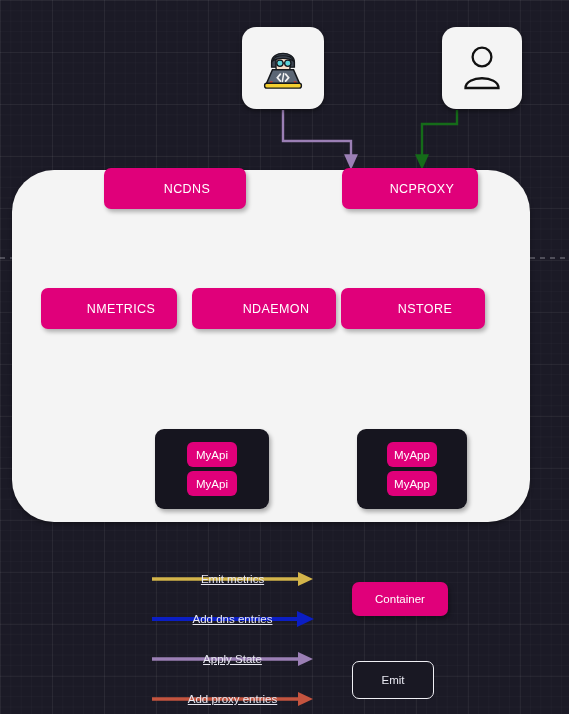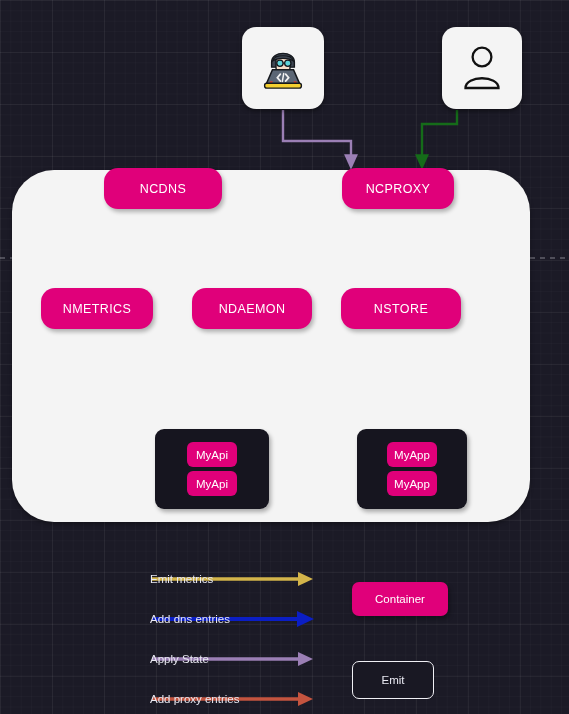--- a/index.html
+++ b/index.html
@@ -50,28 +50,29 @@
     justify-content: center;
   }
   #actor-dev  { left: 242px; top: 27px;  width: 82px; height: 82px; }
   #actor-user { left: 442px; top: 27px;  width: 80px; height: 82px; }
 
   
   .svc {
     position: absolute;
     background: #e0007a;
     color: #ffffff;
-    border-radius: 14px;
+    border-radius: 7px;
     font-size: 12.5px;
     letter-spacing: 0.4px;
     display: flex;
     align-items: center;
     justify-content: center;
     box-shadow: 2px 3px 4px rgba(0,0,0,0.28);
     z-index: 4;
+    padding-left: 24px;
   }
   #svc-ncdns    { left: 104px; top: 168px; width: 118px; height: 41px; }
   #svc-ncproxy  { left: 342px; top: 168px; width: 112px; height: 41px; }
   #svc-nmetrics { left:  41px; top: 288px; width: 112px; height: 41px; }
   #svc-ndaemon  { left: 192px; top: 288px; width: 120px; height: 41px; }
   #svc-nstore   { left: 341px; top: 288px; width: 120px; height: 41px; }
 
   
   .cargo-box {
     position: absolute;
@@ -104,24 +105,26 @@
   .legend-row {
     position: absolute;
     left: 150px;
     width: 165px;
     height: 18px;
   }
   .legend-row .lg-label {
     position: absolute;
     left: 0; top: 0;
     width: 165px;
+    text-align: center;
     color: #e9e9f2;
     font-size: 11.5px;
     line-height: 18px;
     z-index: 3;
+    text-decoration: underline;
   }
   .legend-row svg { position: absolute; left: 0; top: 0; }
 
   .legend-key {
     position: absolute;
     display: flex;
     align-items: center;
     justify-content: center;
     font-size: 11.5px;
   }

